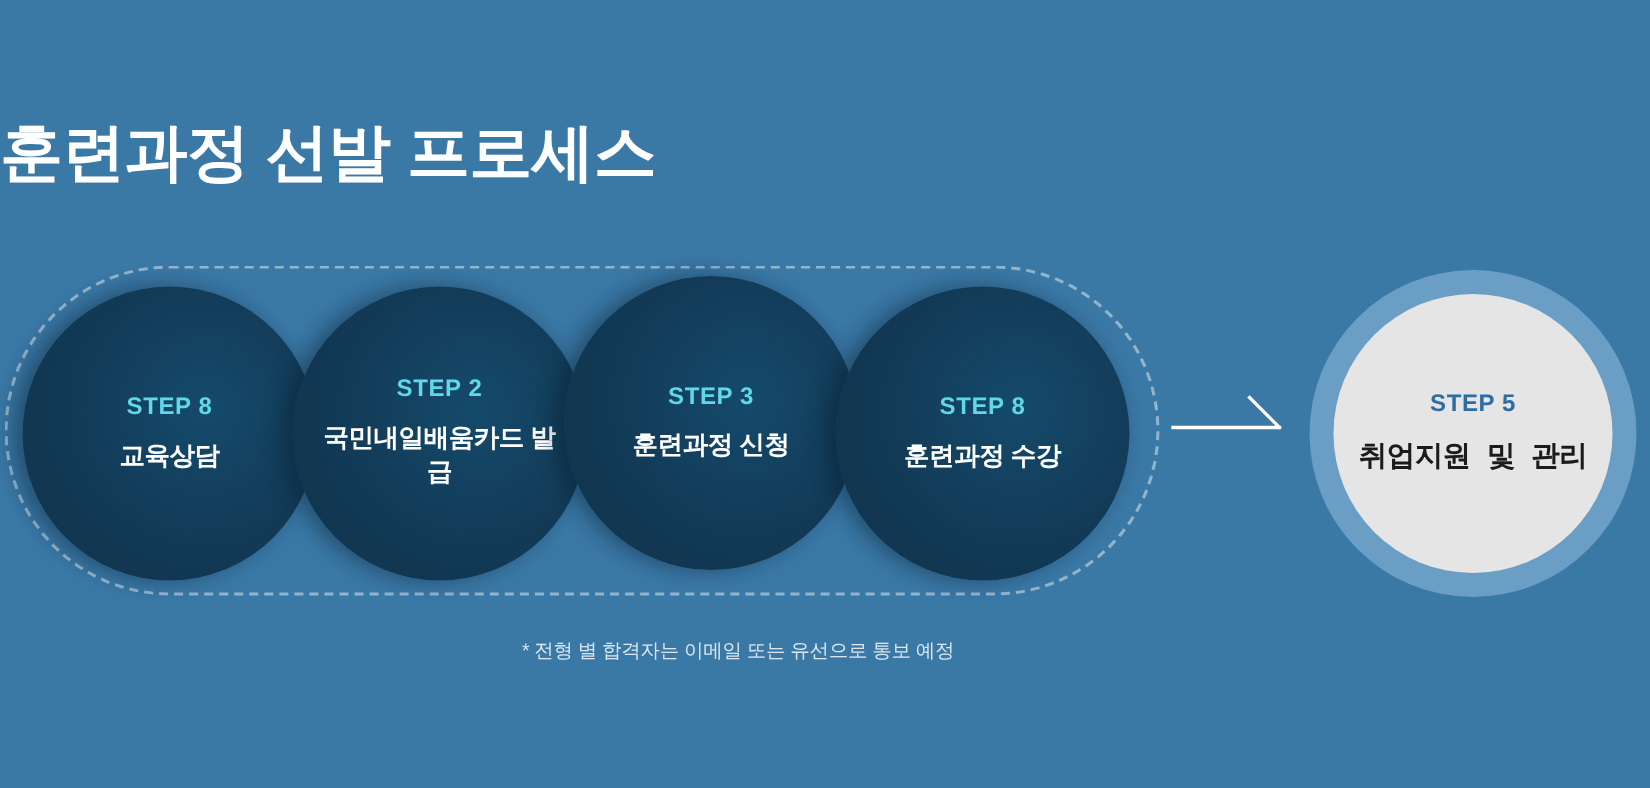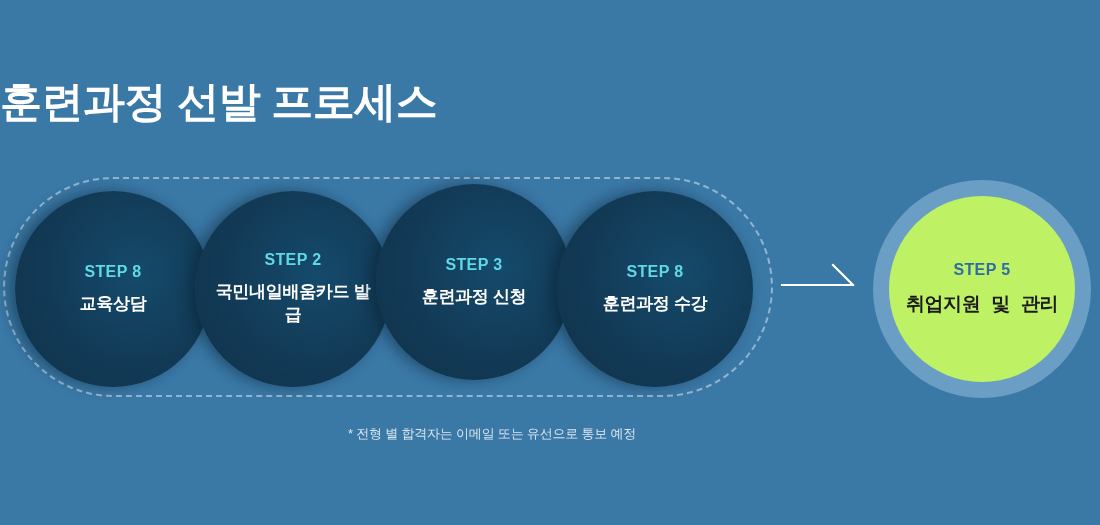--- a/index.html
+++ b/index.html
@@ -106,21 +106,21 @@
     background: #6a9ec4;
     display: flex;
     align-items: center;
     justify-content: center;
     box-sizing: border-box;
   }
   .step5-inner {
     width: 186px;
     height: 186px;
     border-radius: 50%;
-    background: #bef264;
+    background: #e5e5e5;
     display: flex;
     flex-direction: column;
     align-items: center;
     justify-content: center;
     text-align: center;
   }
   .step5-inner .step-num {
     color: #2e6da4;
     font-size: 16px;
     font-weight: bold;

